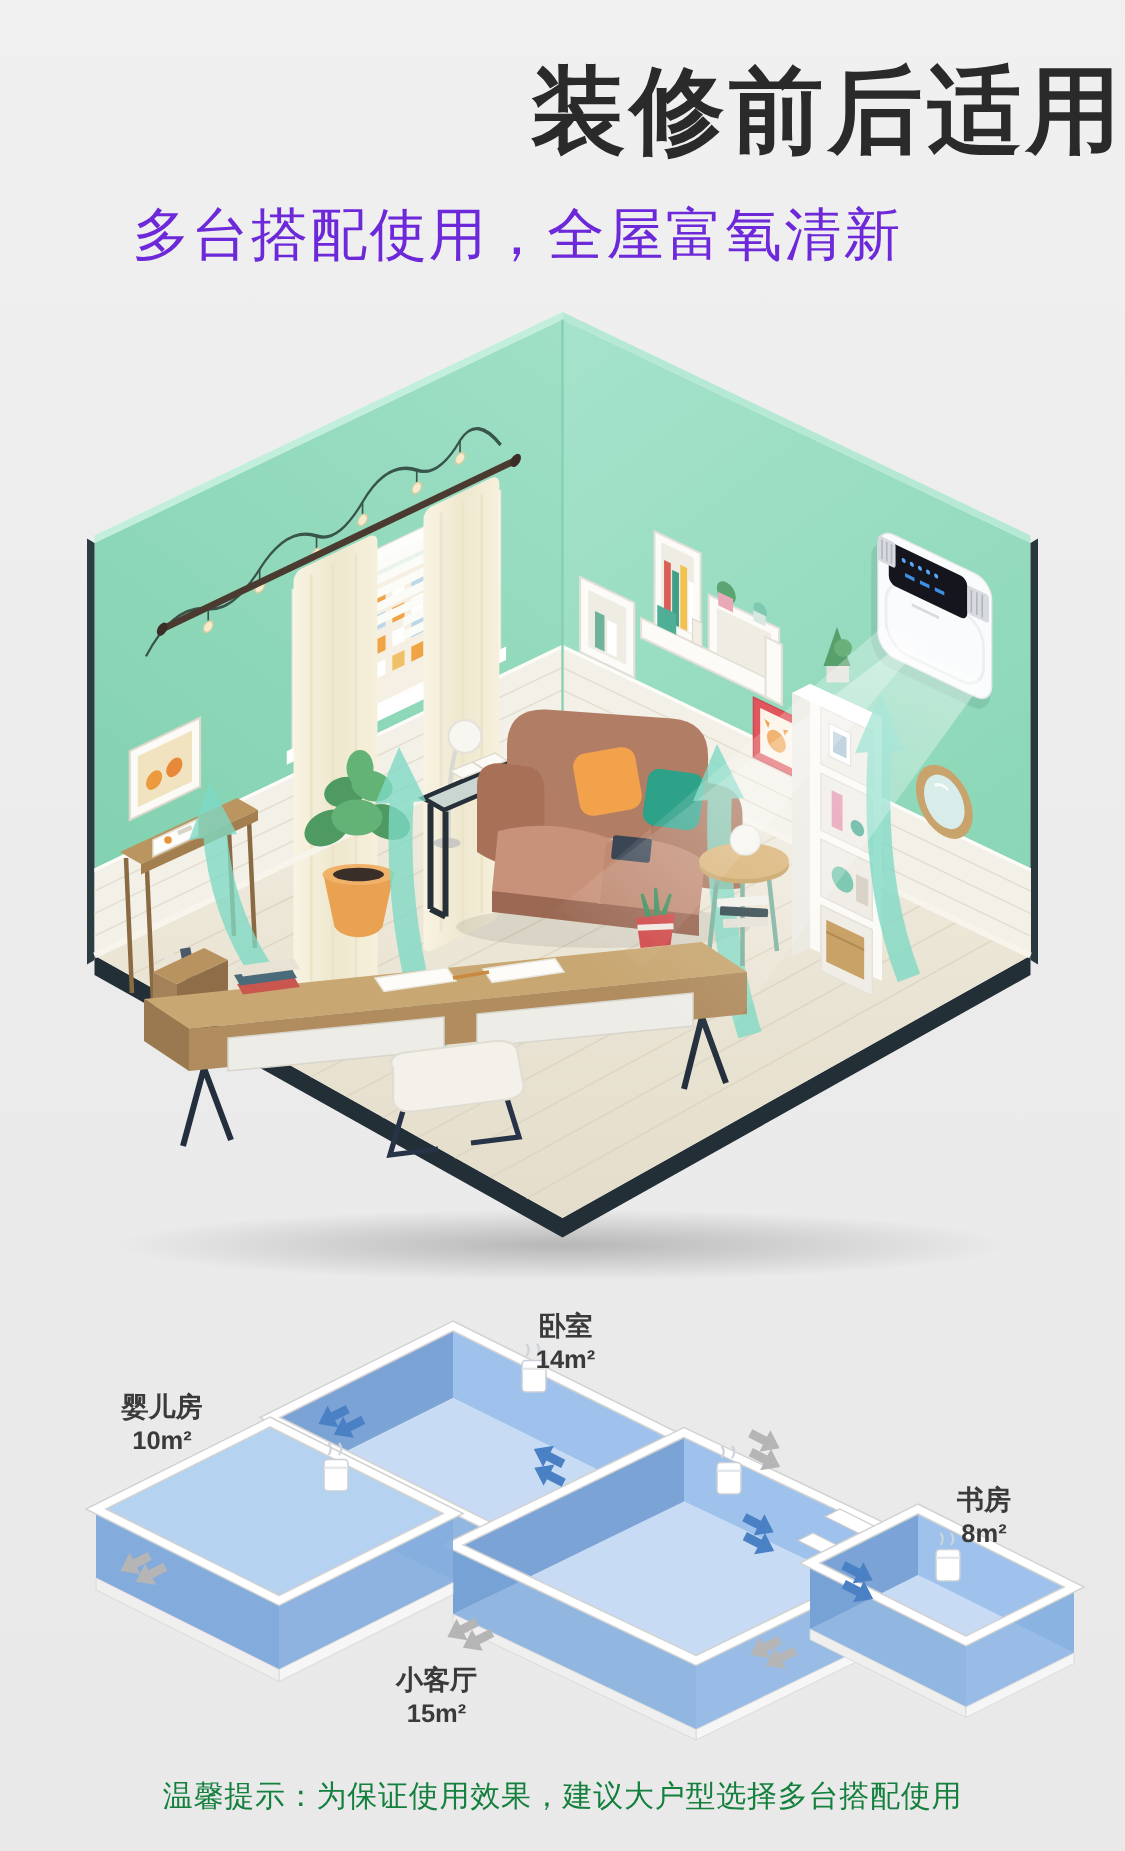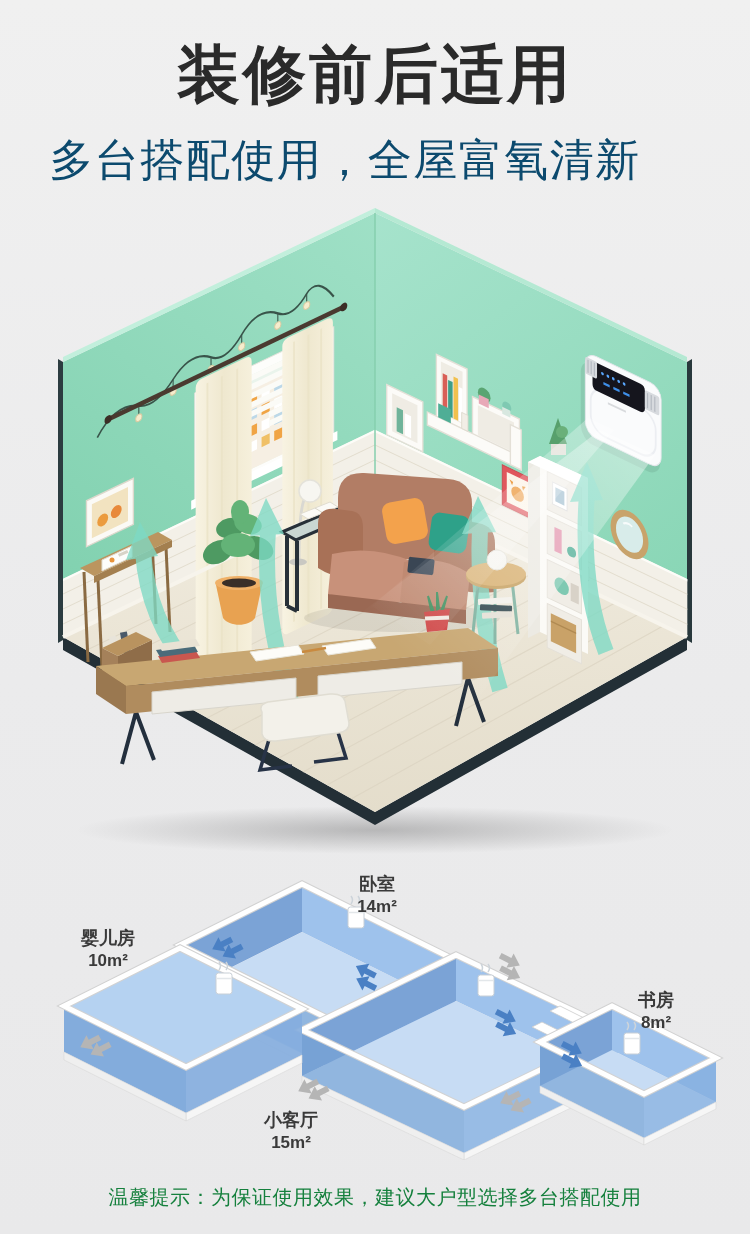--- a/index.html
+++ b/index.html
@@ -5,26 +5,26 @@
   html,body{margin:0;padding:0;}
   body{
     width:750px;height:1234px;
     background:linear-gradient(180deg,#f0f0f0 0%,#ebebec 55%,#e9e9ea 100%);
     font-family:"Liberation Sans","DejaVu Sans",sans-serif;
     overflow:hidden;
   }
   .page{position:relative;width:750px;height:1234px;}
   .title{
     position:absolute;top:38px;left:0;width:750px;
-    text-align:center;font-size:63px;font-weight:bold;color:#2a2a2a;
+    text-align:right;font-size:63px;font-weight:bold;color:#2a2a2a;
     letter-spacing:3px;line-height:1.15;
   }
   .subtitle{
     position:absolute;top:131px;left:0;width:690px;
-    text-align:center;font-size:44px;font-weight:500;color:#0c4a6e;
+    text-align:center;font-size:38px;font-weight:500;color:#6d28d9;
     letter-spacing:1.5px;
   }
   .scene-svg{position:absolute;top:195px;left:0;}
   .plan-svg{position:absolute;top:860px;left:0;}
   .tip{
     position:absolute;top:1184px;left:0;width:750px;
     text-align:center;font-size:20px;color:#15803d;letter-spacing:0.5px;
   }
   .plan-name{font-size:18px;font-weight:600;fill:#3a3a3a;}
   .plan-area{font-size:17px;font-weight:600;fill:#3a3a3a;}

